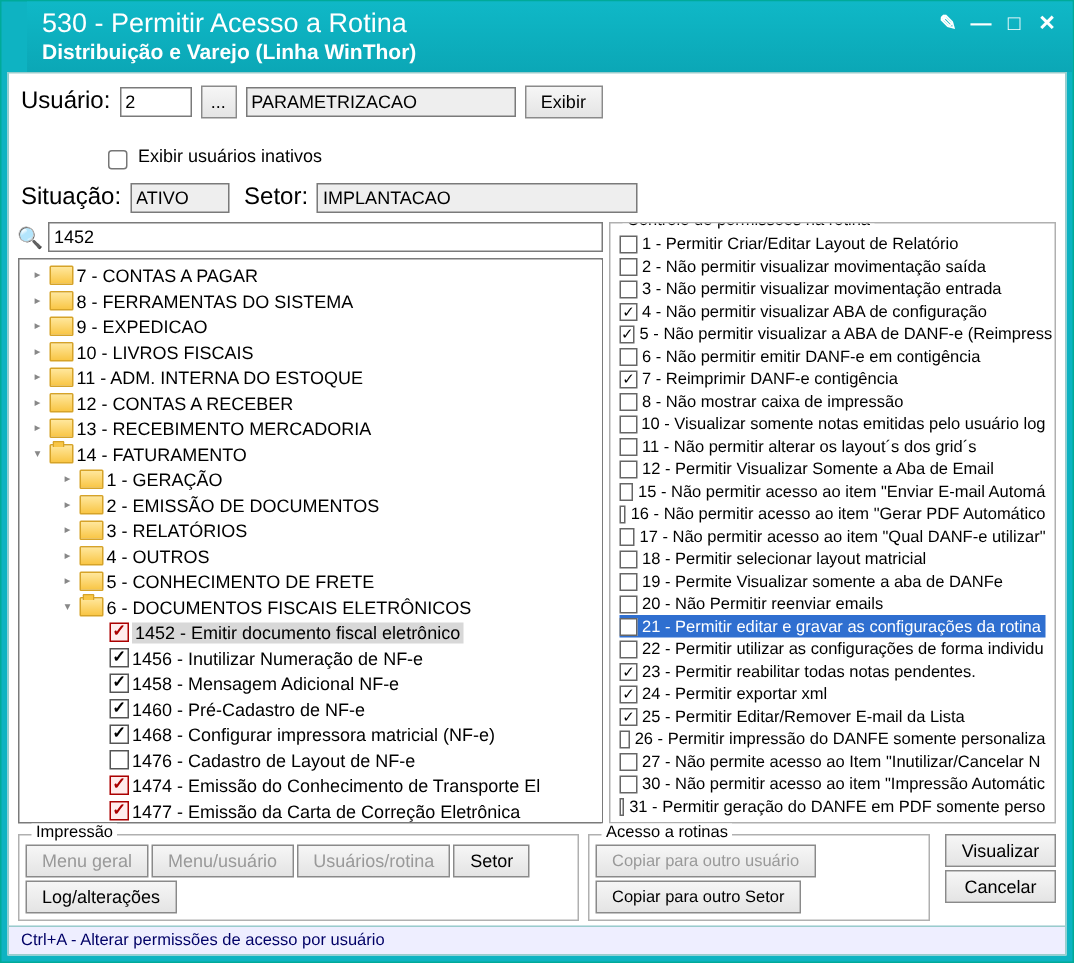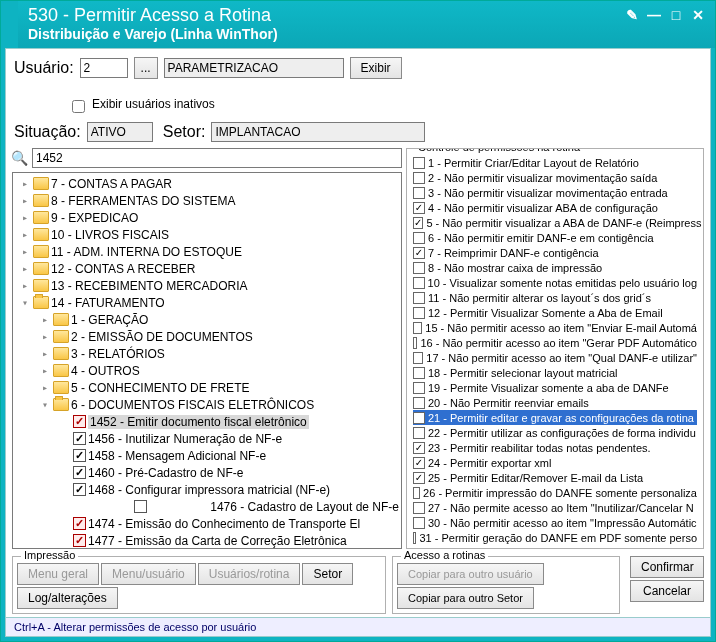--- a/index.html
+++ b/index.html
@@ -193,21 +193,21 @@
               </span>
               <span> 1460 - Pré-Cadastro de NF-e</span>
             </div>
             <div class="tnode" style="padding-left: 44px;">
               <span class="twist"></span>
               <span class="cbx blk">
                 <span class="mark">✓</span>
               </span>
               <span> 1468 - Configurar impressora matricial (NF-e)</span>
             </div>
-            <div class="tnode" style="padding-left: 44px; justify-content: space-between;">
+            <div class="tnode" style="padding-left: 44px;">
               <span class="twist"></span>
               <span class="cbx "></span>
               <span> 1476 - Cadastro de Layout de NF-e</span>
             </div>
             <div class="tnode" style="padding-left: 44px;">
               <span class="twist"></span>
               <span class="cbx red">
                 <span class="mark">✓</span>
               </span>
               <span> 1474 - Emissão do Conhecimento de Transporte El</span>
@@ -354,20 +354,20 @@
         </div>
       </div>
       <div class="bfs" style="width:228px;">
         <span class="legend">Acesso a rotinas</span>
         <div class="btnrow">
           <button class="btn dis" style="font-size:11px">Copiar para outro usuário</button>
           <button class="btn" style="font-size:11px">Copiar para outro Setor</button>
         </div>
       </div>
       <div class="rightbtns">
-        <button class="btn" style="width:74px">Confirmar</button>
+        <button class="btn" style="width:74px">Visualizar</button>
         <button class="btn" style="width:74px">Cancelar</button>
       </div>
     </div>
 
     <div class="status">Ctrl+A - Alterar permissões de acesso por usuário</div>
   </div>
 </div>
 
 </body></html>

